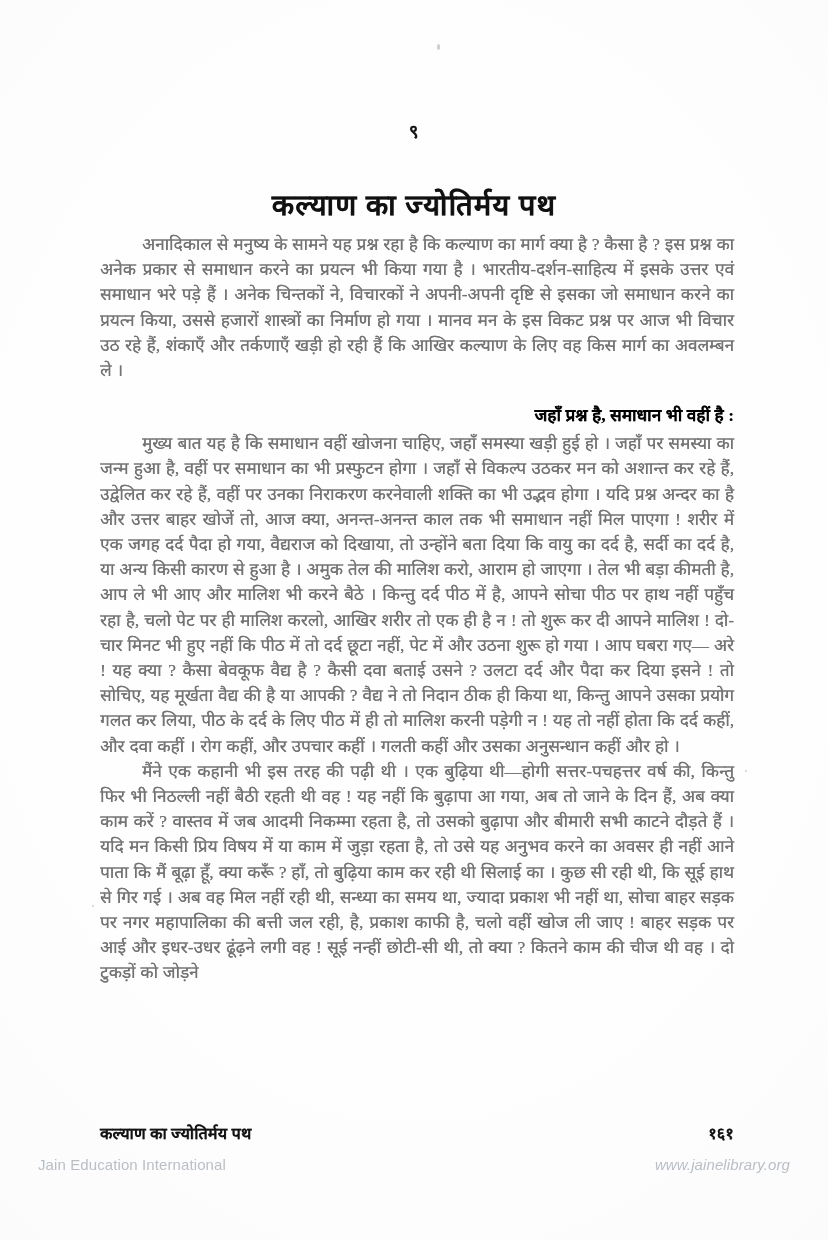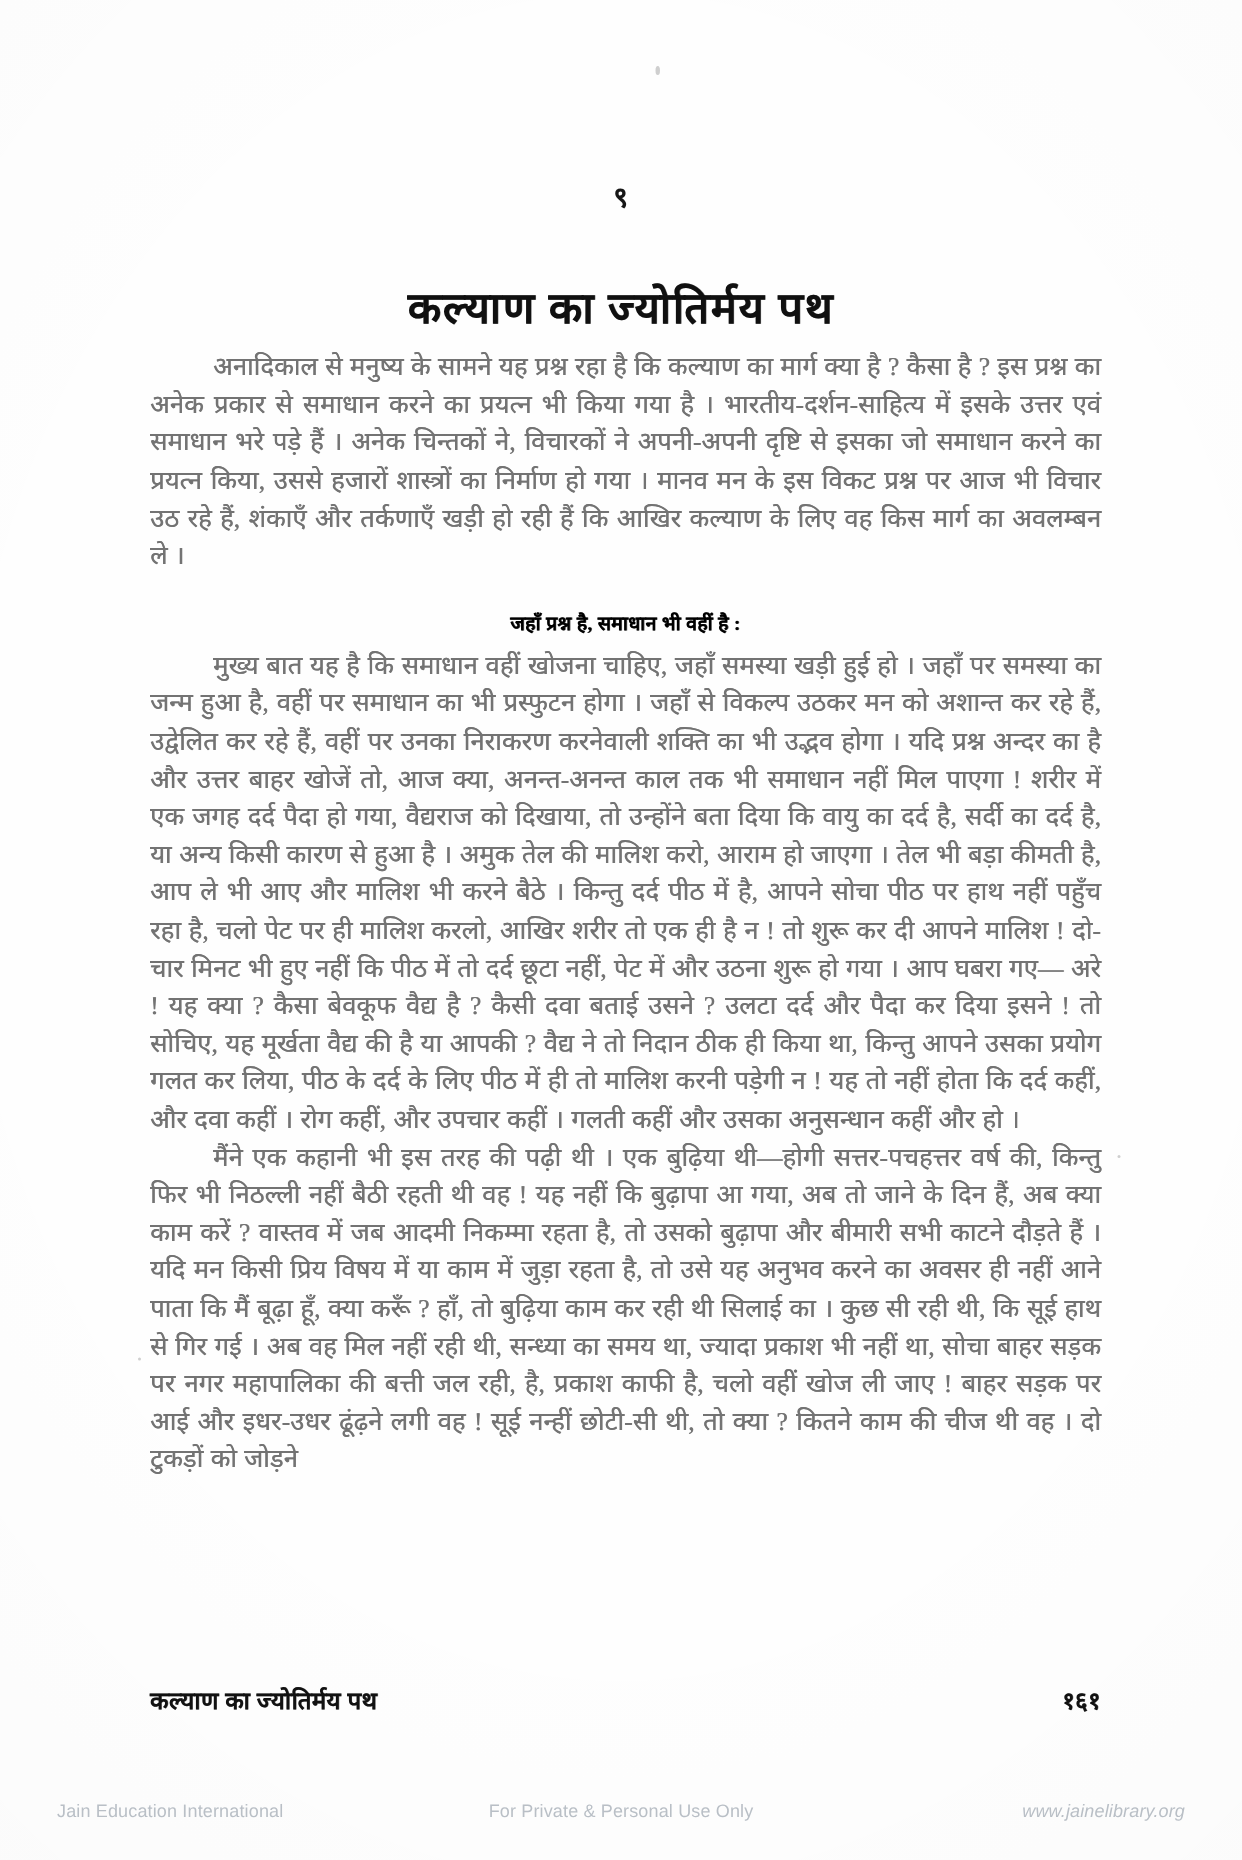--- a/index.html
+++ b/index.html
@@ -76,25 +76,25 @@
     text-shadow: 0.3px 0 0 rgba(0,0,0,0.5);
   }
   p.body-para.indent {
     text-indent: 42px;
   }
 
   .section-heading {
     margin: 0;
     padding-top: 20px;
     padding-bottom: 3px;
-    font-size: 13px;
+    font-size: 17px;
     line-height: 25px;
     font-weight: 700;
     color: #000000;
-    text-align: center;
+    text-align: right;
     letter-spacing: 0.2px;
     text-shadow: 0.4px 0 0 rgba(0,0,0,0.65);
   }
 
   .running-foot {
     position: absolute;
     left: 100px;
     top: 1122px;
     width: 634px;
     display: flex;
@@ -104,25 +104,25 @@
     font-weight: 700;
     color: #121212;
     letter-spacing: 0.3px;
     text-shadow: 0.3px 0 0 rgba(0,0,0,0.5);
   }
 
   .watermark {
     position: absolute;
     left: 0;
     right: 0;
-    top: 1200px;
+    top: 1156px;
     height: 20px;
     color: #b9bfc6;
     font-family: "Liberation Sans", "DejaVu Sans", sans-serif;
-    font-size: 12px;
+    font-size: 15px;
     letter-spacing: 0.1px;
   }
   .watermark .wm-left {
     position: absolute;
     left: 38px; top: 0;
   }
   .watermark .wm-center {
     position: absolute;
     left: 0; right: 0; top: 0;
     text-align: center;
@@ -167,17 +167,16 @@
 
   </div>
 
   <div class="running-foot">
     <span>कल्याण का ज्योतिर्मय पथ</span>
     <span>१६१</span>
   </div>
 
   <div class="watermark">
     <span class="wm-left">Jain Education International</span>
-    <span class="wm-center">For Private &amp; Personal Use Only</span>
     <span class="wm-right">www.jainelibrary.org</span>
   </div>
 
 </div>
 
 </body></html>

